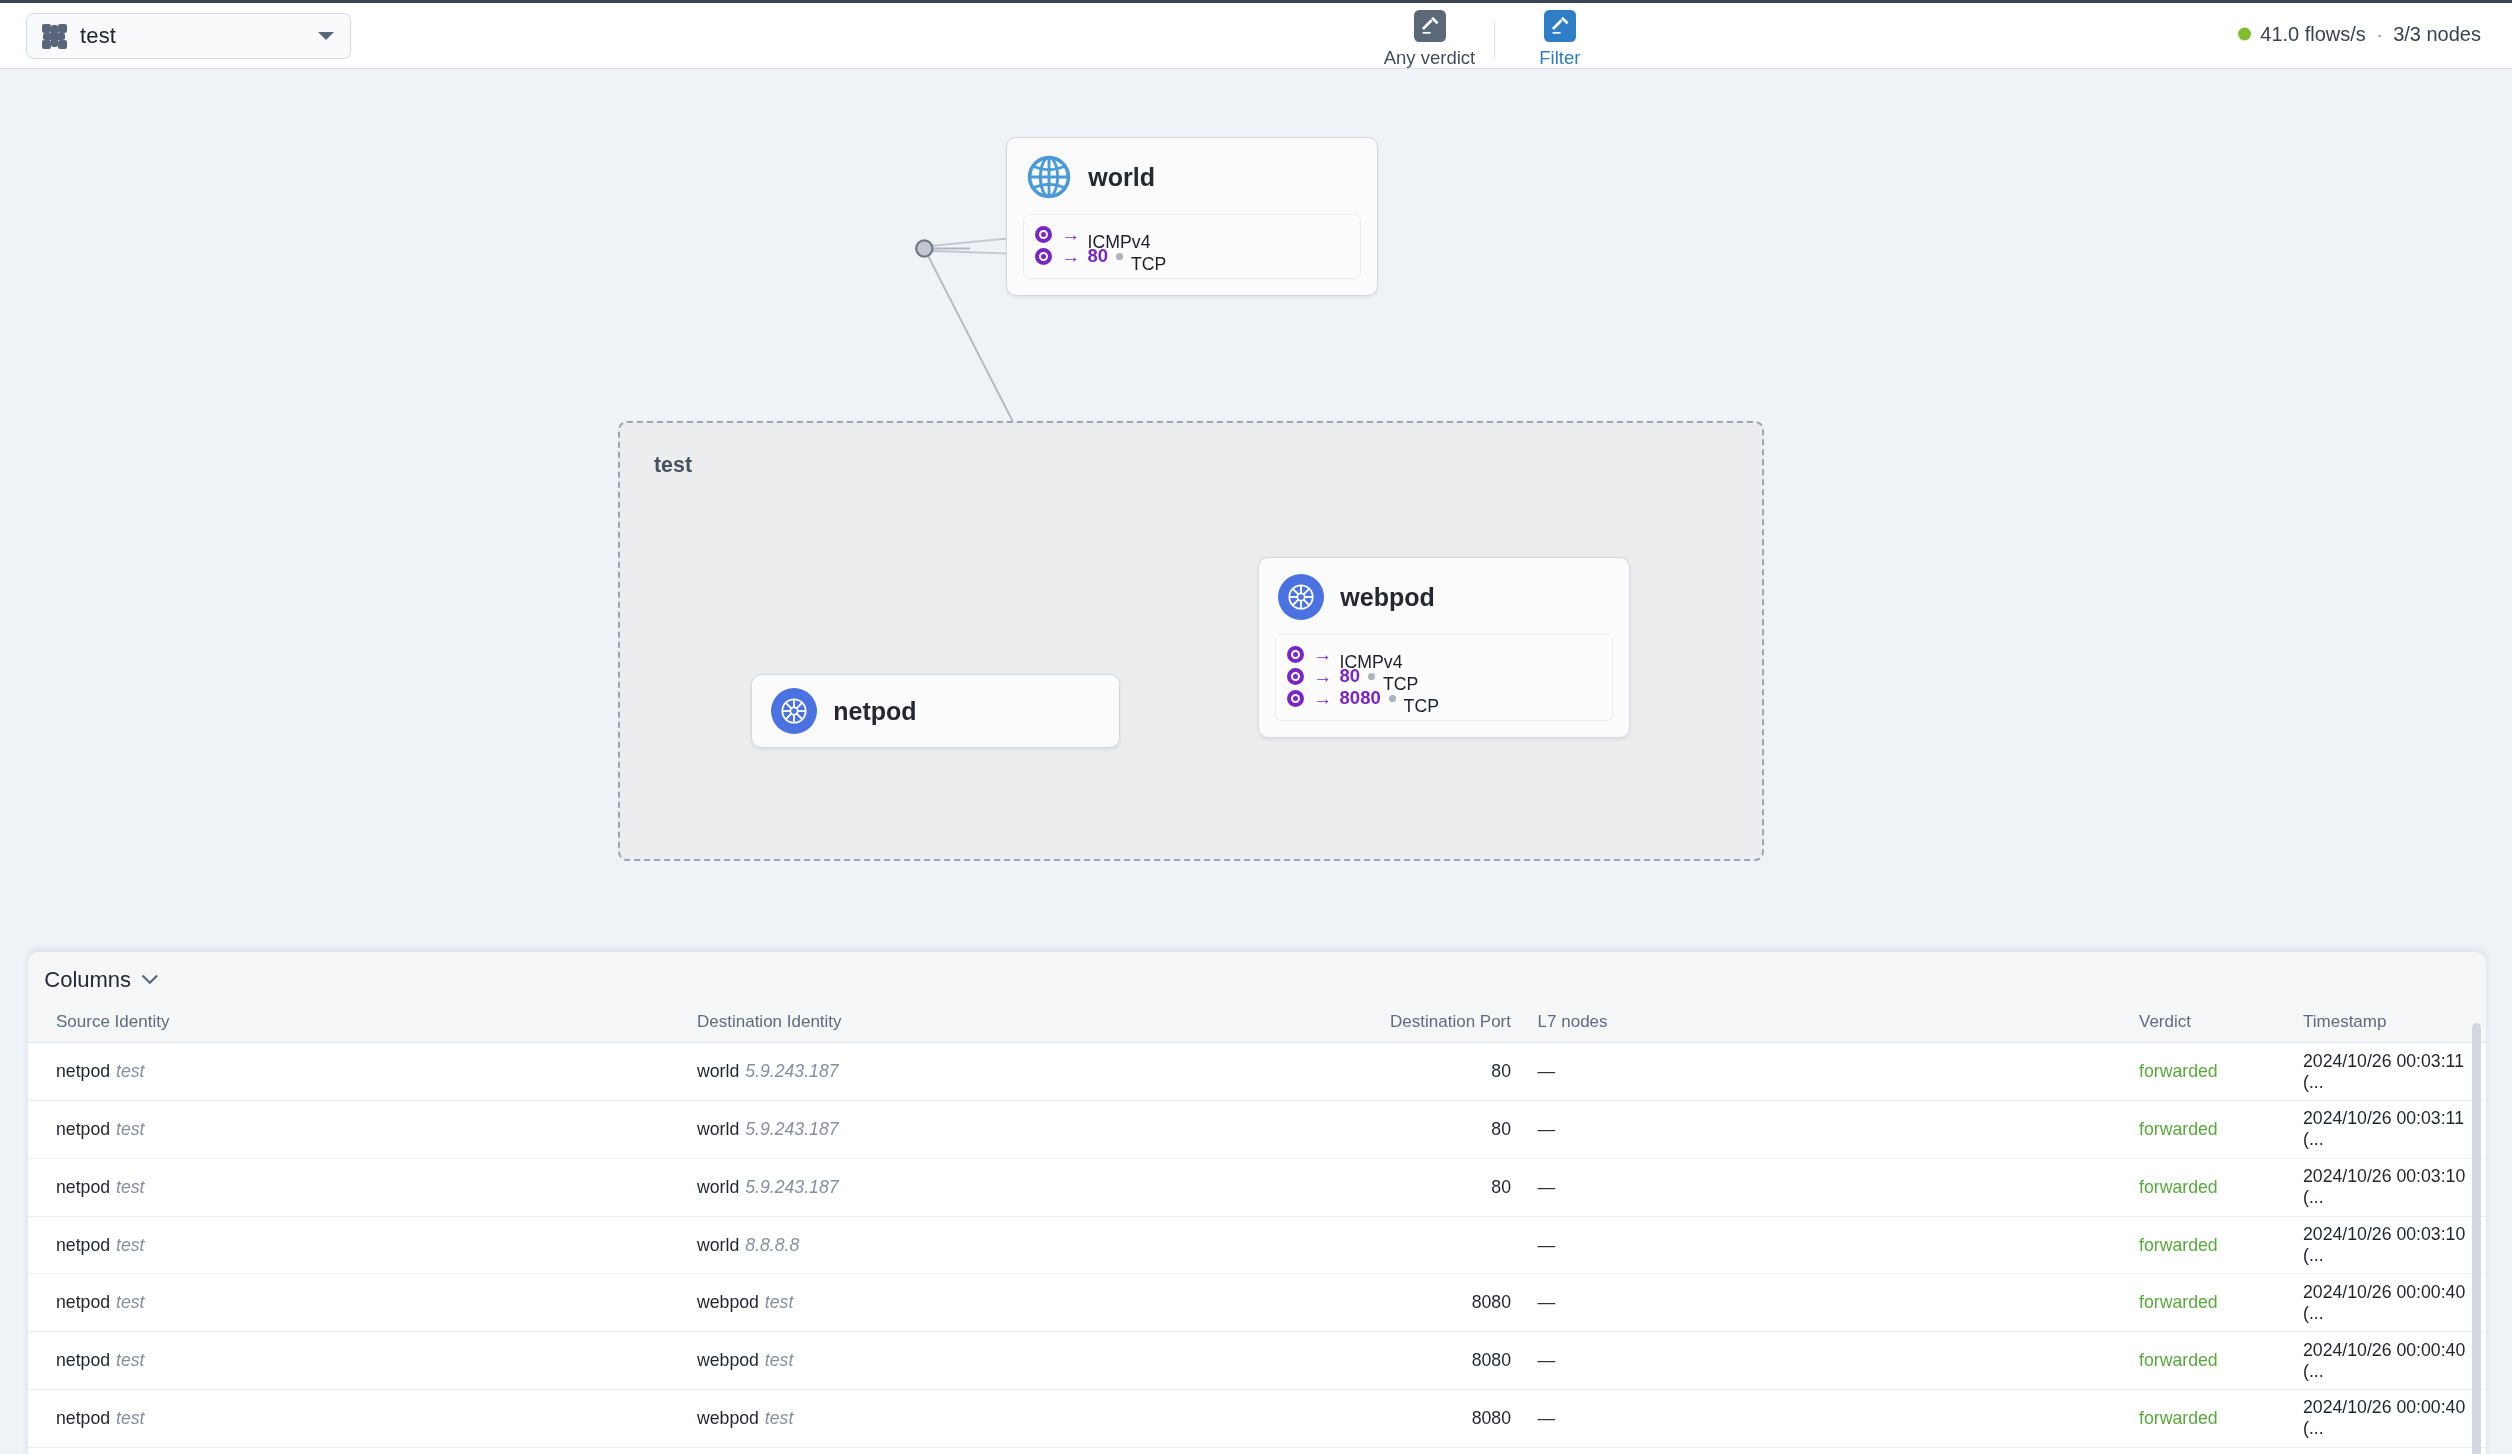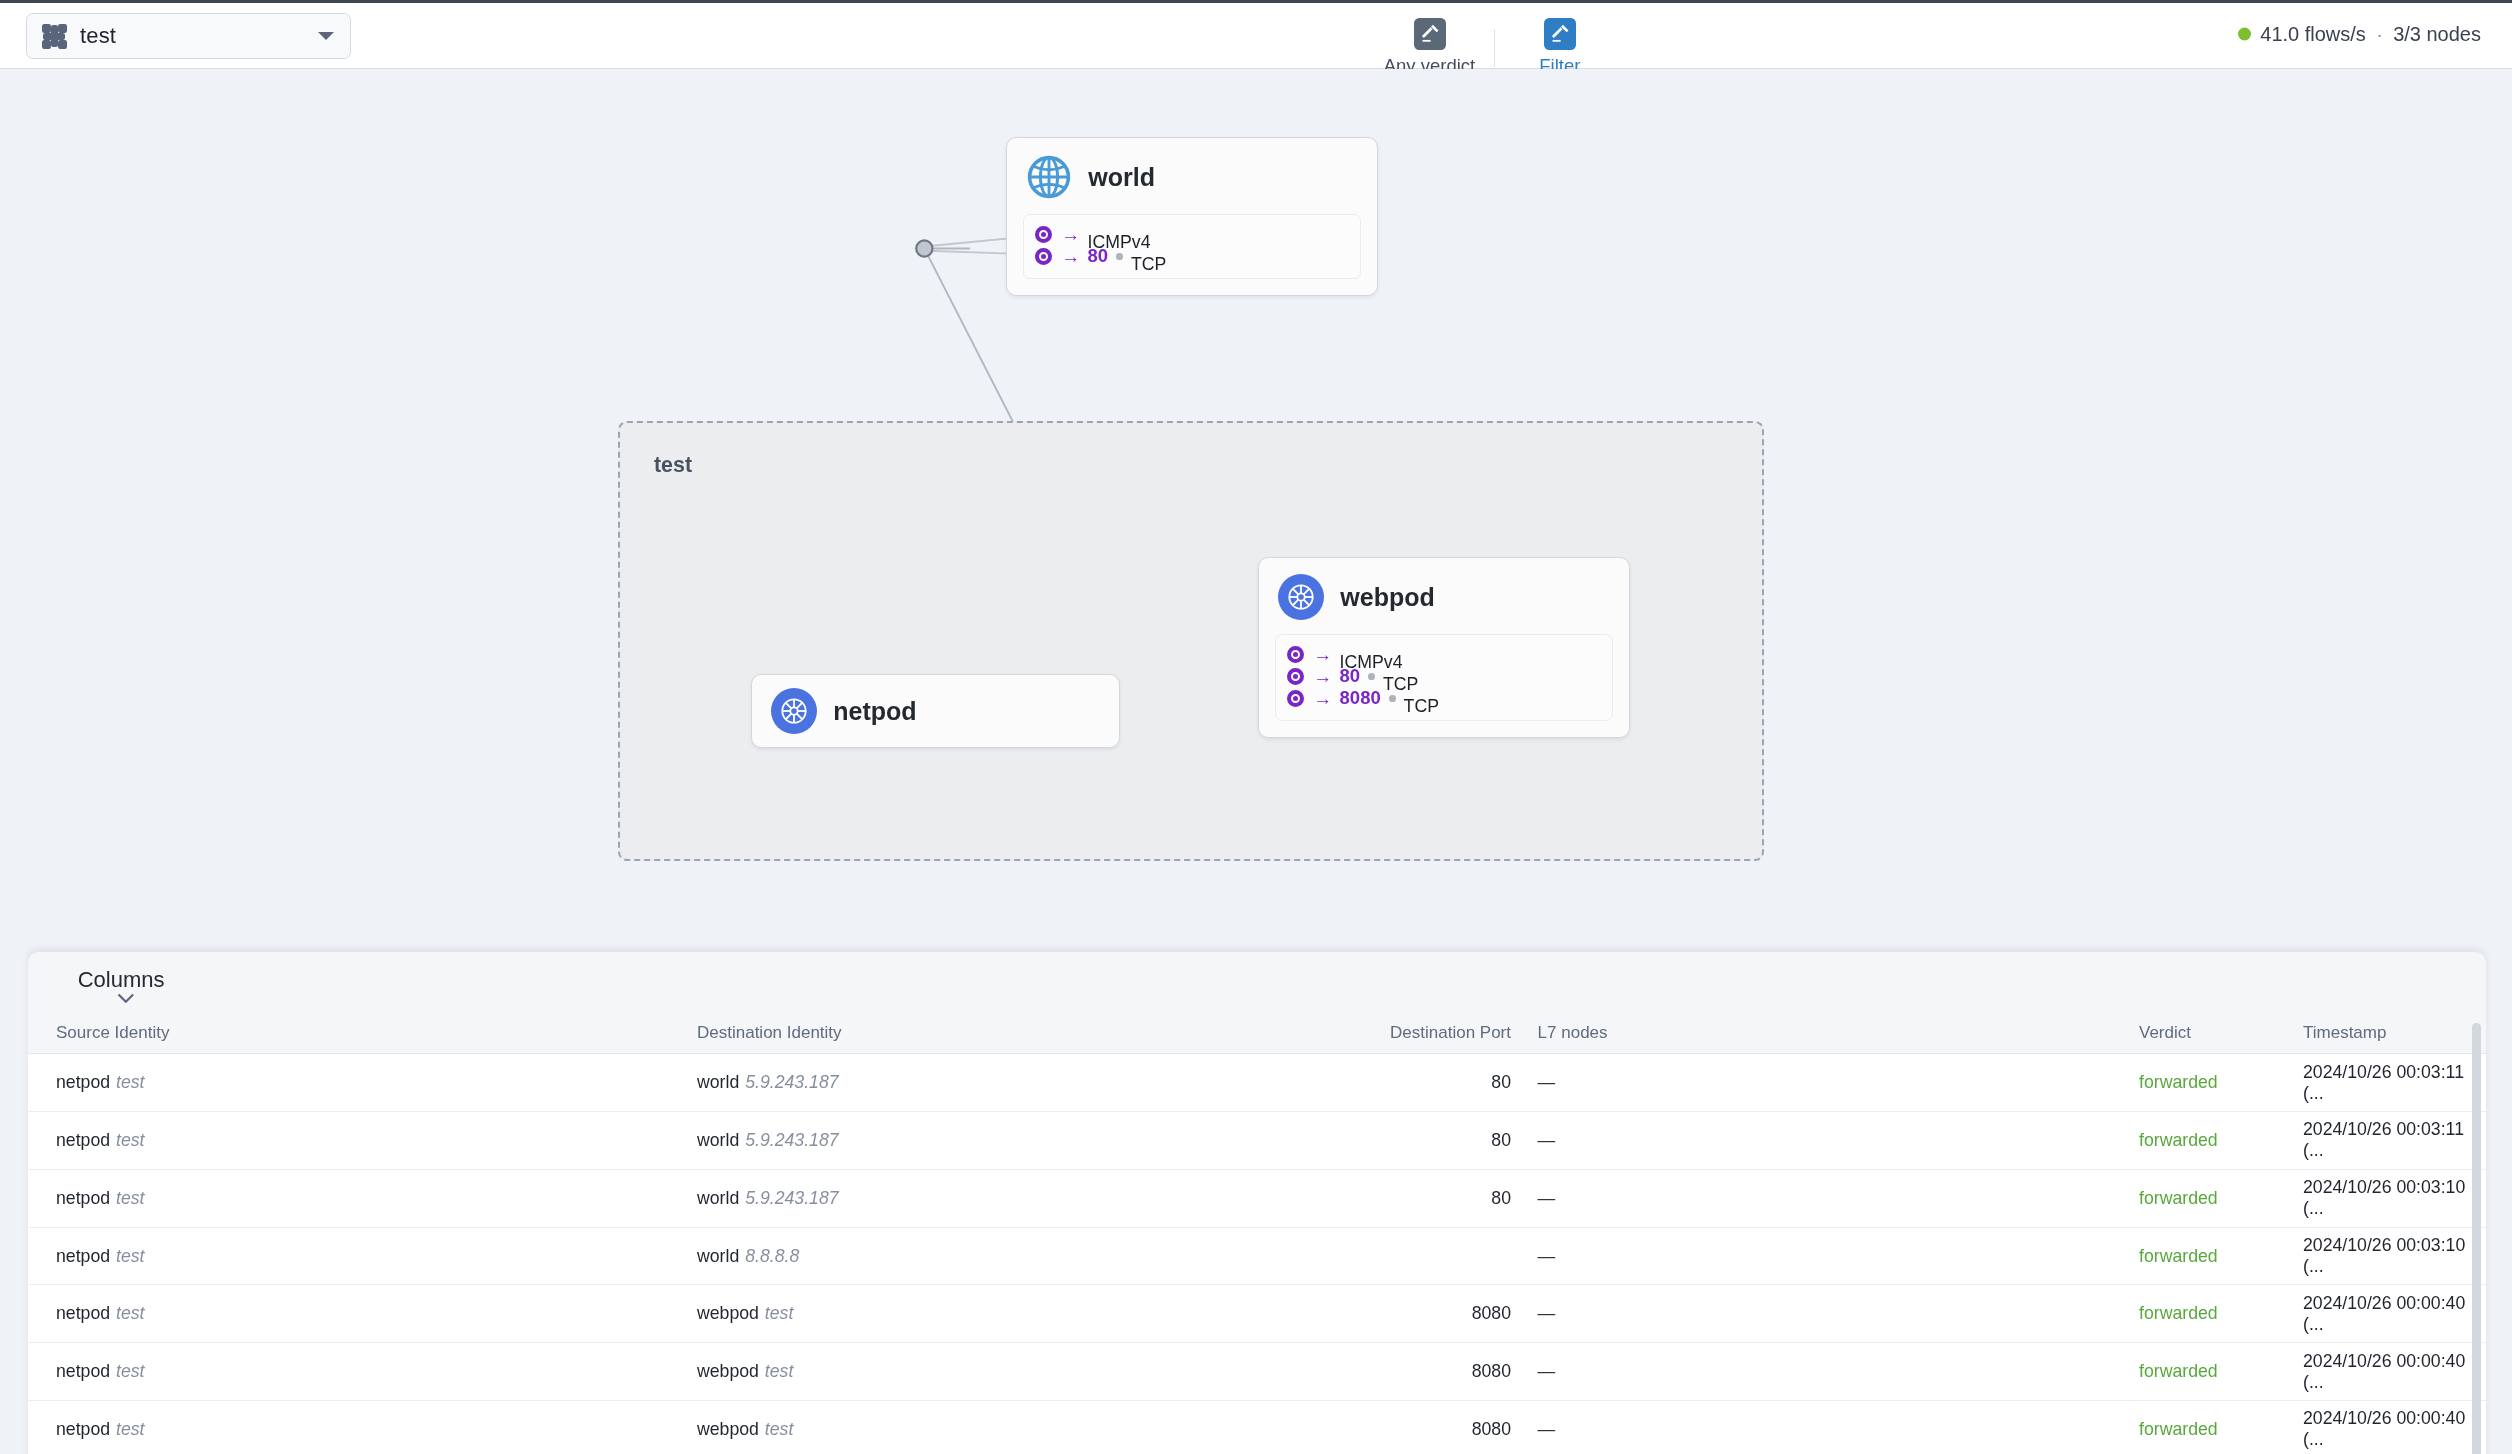--- a/index.html
+++ b/index.html
@@ -60,21 +60,21 @@
     border: 1.5px solid #c9d1db;
     border-radius: 5.2px;
     padding: 0 14.8px;
     font-size: 20.7px;
     color: #3a4354;
     font-family: "Liberation Sans", sans-serif;
   }
   .filter-input::placeholder { color: #7b8798; opacity:1; }
 
   .verdict-group {
-    position: absolute; left: 1374px; top: 17px;
+    position: absolute; left: 1374px; top: 9px;
     display: flex; align-items: center; height: 61px;
   }
   .tool-btn {
     display:flex; flex-direction:column; align-items:center; justify-content:center;
     width: 111px; cursor: pointer;
   }
   .gavel {
     width: 32px; height: 32px; border-radius: 5.2px;
     display:flex; align-items:center; justify-content:center;
     color:#fff;
@@ -161,21 +161,21 @@
   #table-panel {
     position: absolute; left: 28px; top: 952px;
     width: 2458px; height: 517px;
     background: #f5f6f8;
     border-radius: 10.3px 10.3px 0 0;
     box-shadow: 0 -2.2px 7.4px rgba(40,55,80,.09);
     overflow: hidden;
   }
   .columns-btn {
     display:flex; align-items:center; padding: 14.8px 0 13.3px 16.3px;
-    cursor:pointer; width: 170px; flex-direction: column;
+    cursor:pointer; width: 170px;
   }
   .columns-lbl { font-size: 22px; color:#242a33; }
   .chev { margin-left: 10.3px; color:#5b6avg; }
   .chev svg { display:block; }
 
   table { width: 100%; border-collapse: collapse; table-layout: fixed; }
   thead th {
     font-size: 17px; font-weight: normal; color:#5f6b7e;
     text-align: left; padding: 5.9px 0 10.3px 0;
     border-bottom: 1.5px solid #e3e6ea;

